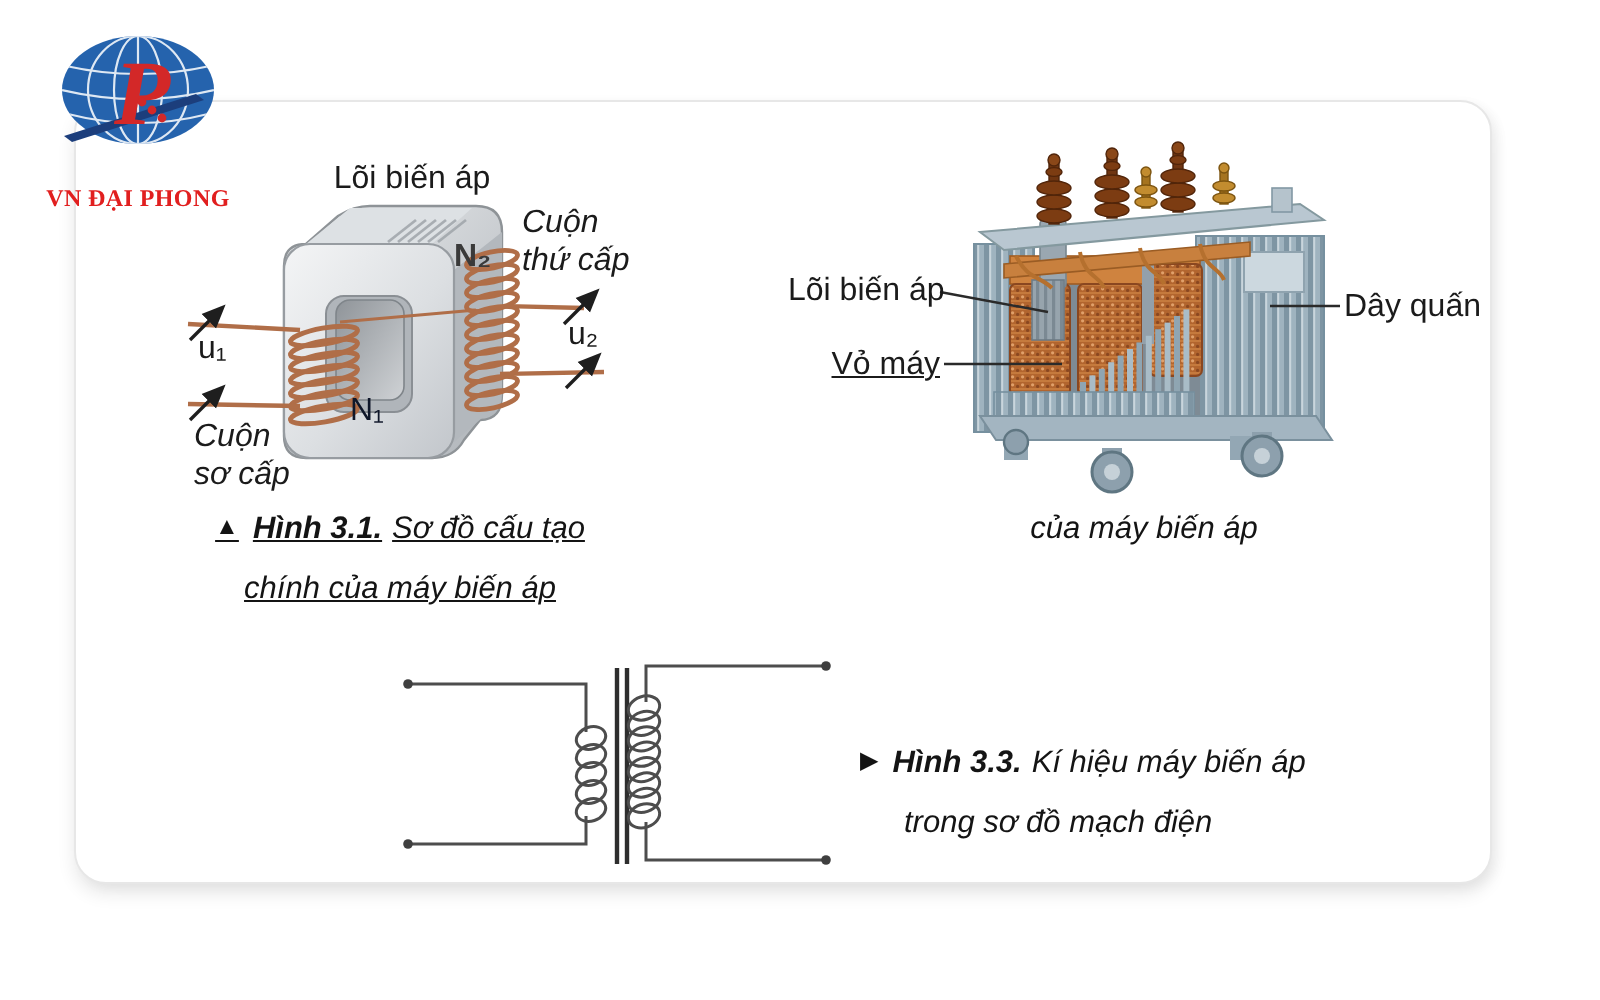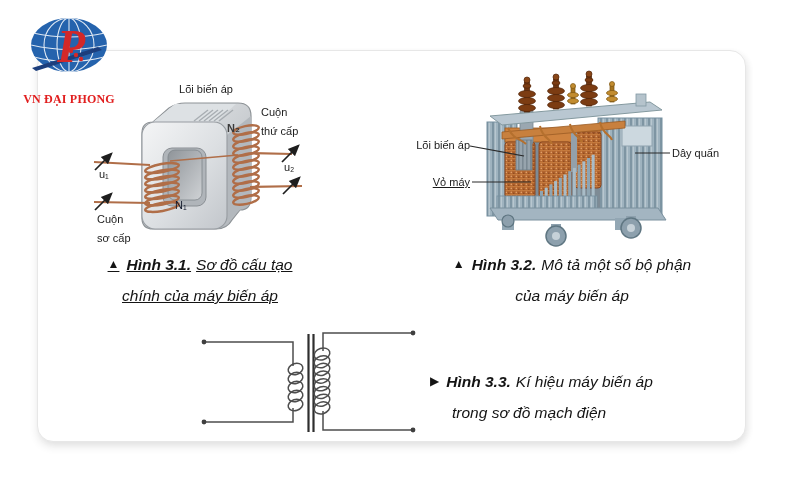--- a/index.html
+++ b/index.html
@@ -6,22 +6,22 @@
   .stage{position:relative;width:800px;height:500px;background:#ffffff;overflow:hidden;
          font-family:"Liberation Sans",sans-serif;color:#161616;}
   .panel{position:absolute;left:37px;top:50px;width:707px;height:390px;background:#ffffff;
          border:1px solid #e7e7e7;border-radius:16px;
          box-shadow:0 5px 9px rgba(0,0,0,0.09), 3px 2px 6px rgba(0,0,0,0.04);}
   .logo{position:absolute;left:14px;top:6px;width:110px;height:86px;}
   .logo svg{position:absolute;left:4px;top:4px;}
   .logo-text{position:absolute;left:0;top:66px;width:110px;text-align:center;
              font-family:"Liberation Serif",serif;font-weight:bold;font-size:12px;
              color:#e11f1f;letter-spacing:.2px;white-space:nowrap;margin-top:20px;}
-  .lbl{position:absolute;font-size:11px;line-height:15px;color:#1b1b1b;white-space:nowrap;}
-  .lbl.two{line-height:18.5px;}
+  .lbl{position:absolute;font-size:16px;line-height:15px;color:#1b1b1b;white-space:nowrap;}
+  .lbl.two{line-height:18.5px;font-style:italic;}
   .lbl.bold{font-weight:normal;}
   .lbl.center{text-align:center;}
   .lbl.right{text-align:right;}
   svg.fig{position:absolute;}
   .caption{position:absolute;font-style:italic;font-size:15.5px;line-height:30px;color:#141414;}
   .caption .marker{font-style:normal;font-size:12px;position:relative;top:-2px;margin-right:7px;}
   .caption .figlabel{font-weight:bold;margin-right:5px;}
   .caption.centered{text-align:center;}
   .cap-indent{padding-left:22px;}
 </style>
@@ -320,23 +320,20 @@
   </svg>
 
   <div class="caption centered" style="left:80px;top:250px;width:240px;text-decoration:underline;">
     <div>
       <span class="marker">▲</span><span class="figlabel">Hình 3.1.</span><span>Sơ đồ cấu tạo</span>
     </div>
     <div>chính của máy biến áp</div>
   </div>
 
   <div class="caption centered" style="left:432px;top:250px;width:280px;">
-    <div>
-      <span class="marker">▲</span><span class="figlabel">Hình 3.2.</span><span>Mô tả một số bộ phận</span>
-    </div>
     <div>của máy biến áp</div>
   </div>
 
   <div class="caption" style="left:430px;top:367px;width:310px;">
     <div>
       <span class="marker">▶</span><span class="figlabel">Hình 3.3.</span><span>Kí hiệu máy biến áp</span>
     </div>
     <div class="cap-indent">trong sơ đồ mạch điện</div>
   </div>
 

